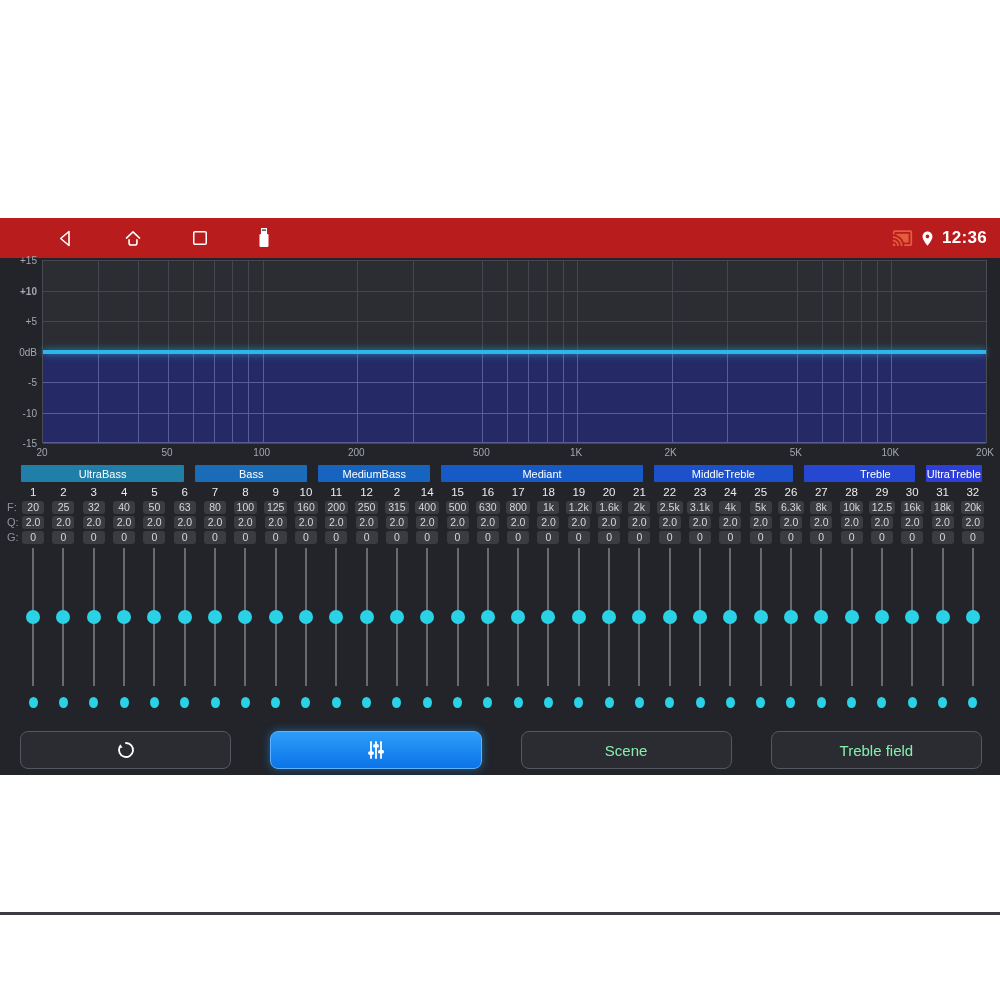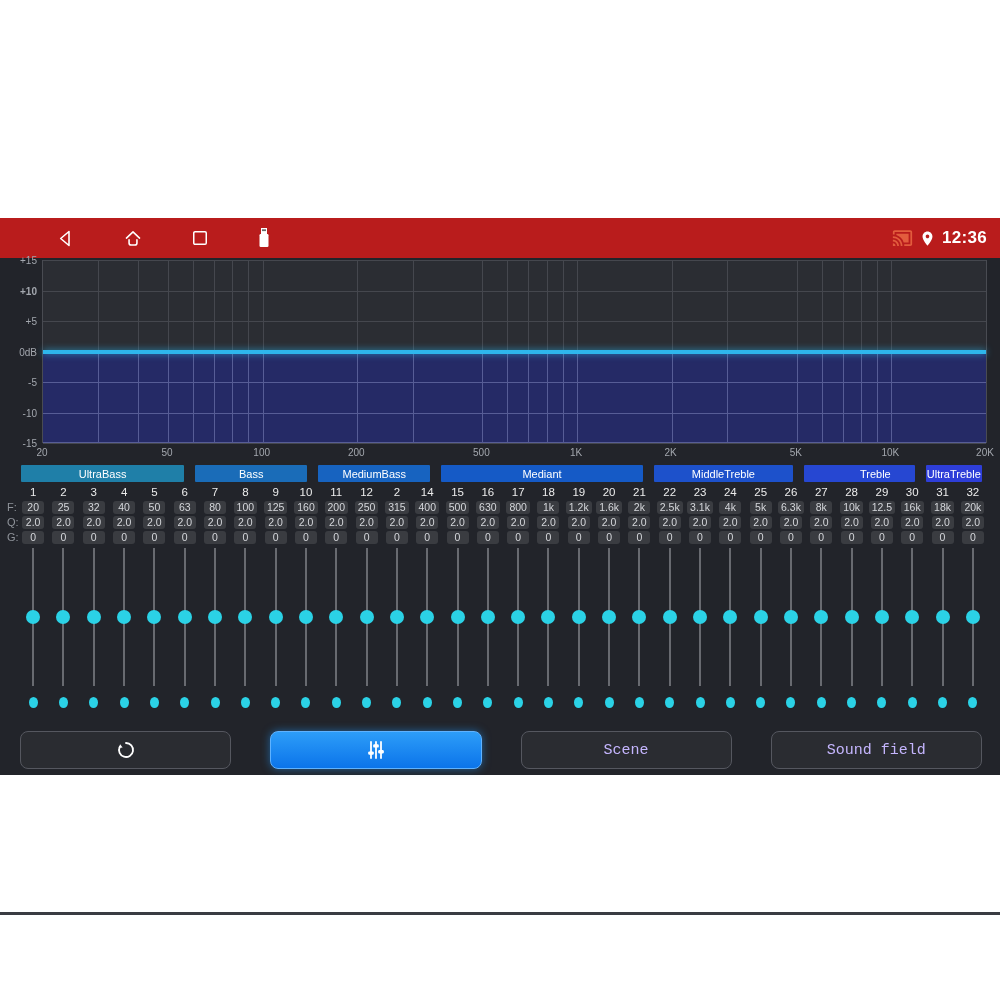--- a/index.html
+++ b/index.html
@@ -41,21 +41,21 @@
   
   .sliders{position:absolute;left:18px;top:290px;width:970px;height:138px;display:grid;grid-template-columns:repeat(32,1fr)}
   .slider{position:relative;cursor:pointer}
   .track{position:absolute;left:50%;top:0;bottom:0;width:2px;background:#686a70;transform:translateX(-50%)}
   .thumb{position:absolute;left:50%;top:50%;width:14px;height:14px;border-radius:50%;background:#2bd2e6;transform:translate(-50%,-50%)}
   .dots{position:absolute;left:18px;top:439px;width:970px;display:grid;grid-template-columns:repeat(32,1fr)}
   .dot{width:9px;height:11px;border-radius:50%;background:#2bd2e6;margin:0 auto}
 
   
   .btnbar{position:absolute;left:20px;top:473px;width:962px;height:38px;display:flex;gap:39px}
-  .btn{flex:1;background:#2a2c31;border:1px solid #55575f;border-radius:8px;color:#c4b5fd;font-size:15px;display:flex;align-items:center;justify-content:center;font-family:Liberation Mono, monospace;cursor:pointer;padding:0}
+  .btn{flex:1;background:#2a2c31;border:1px solid #55575f;border-radius:8px;color:#86efac;font-size:15px;display:flex;align-items:center;justify-content:center;font-family:Liberation Sans, sans-serif;cursor:pointer;padding:0}
   .btn-eq{background:linear-gradient(180deg,#2d9df8 0%,#0b74ea 100%);border:1px solid #5fb2ff;box-shadow:0 0 9px rgba(33,150,247,.55)}
   .bottom-edge{position:absolute;left:0;right:0;bottom:0;height:3px;background:#3a3c42}
 </style>
 </head>
 <body>
 
 <div class="canvas">
   <div class="screen">
 
     <div class="status-bar">
@@ -565,19 +565,19 @@
           <svg width="24" height="24" viewBox="0 0 24 24">
               <rect x="6.1" y="3" width="1.8" height="18" rx="0.9" fill="#fff"></rect>
               <rect x="11.1" y="3" width="1.8" height="18" rx="0.9" fill="#fff"></rect>
               <rect x="16.1" y="3" width="1.8" height="18" rx="0.9" fill="#fff"></rect>
               <rect x="4.2" y="13.4" width="5.6" height="3.4" rx="1.2" fill="#fff"></rect>
               <rect x="9.2" y="6.2" width="5.6" height="3.4" rx="1.2" fill="#fff"></rect>
               <rect x="14.2" y="12" width="5.6" height="3.4" rx="1.2" fill="#fff"></rect>
             </svg>
         </button>
         <button class="btn">Scene</button>
-        <button class="btn">Sound field</button>
+        <button class="btn">Treble field</button>
       </div>
 
       <div class="bottom-edge"></div>
     </div>
   </div>
 </div>
 
 </body></html>

